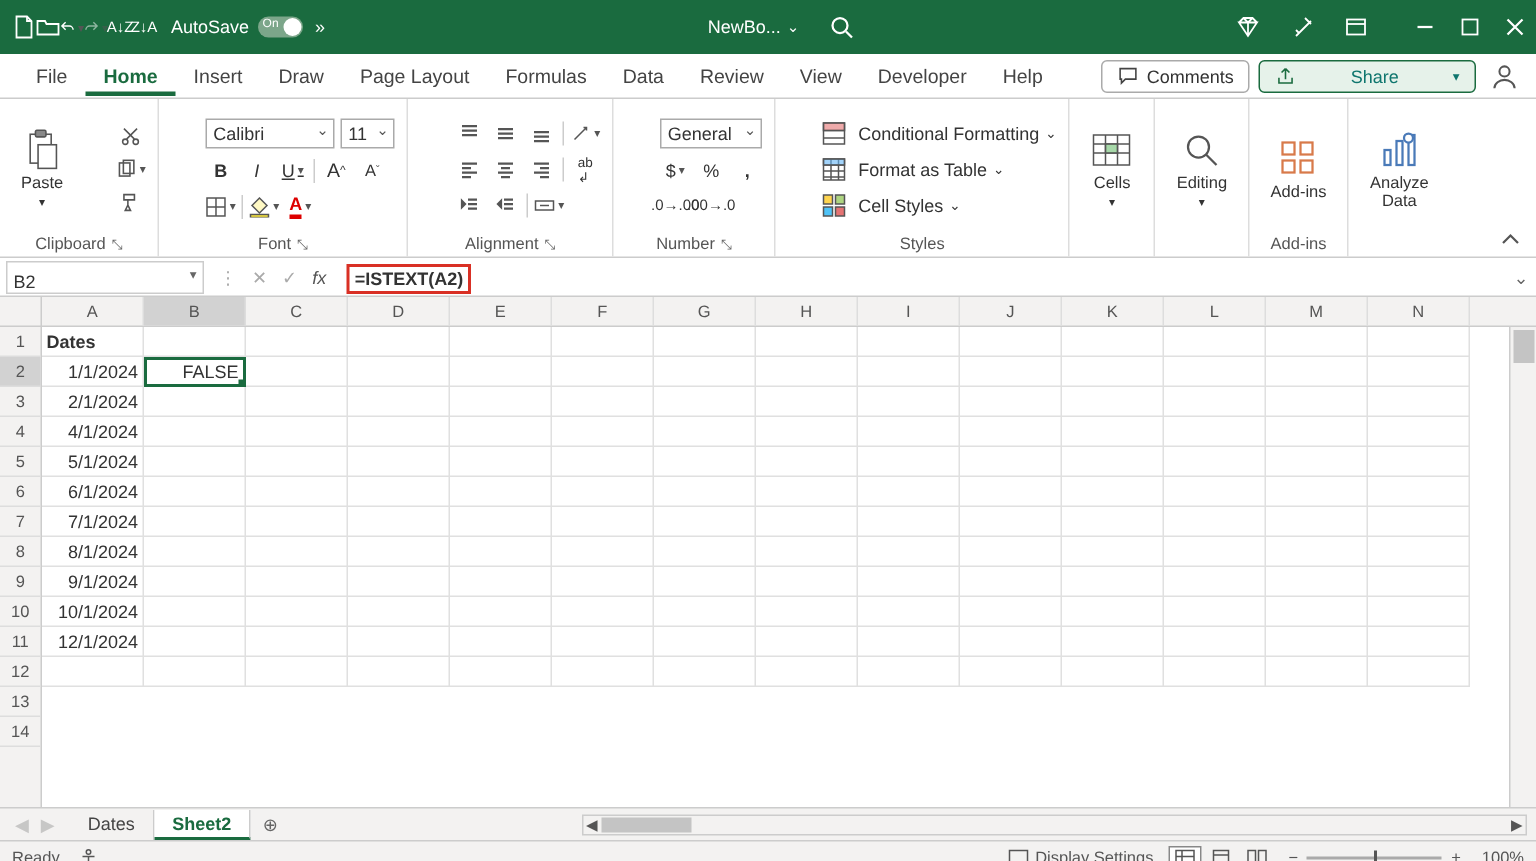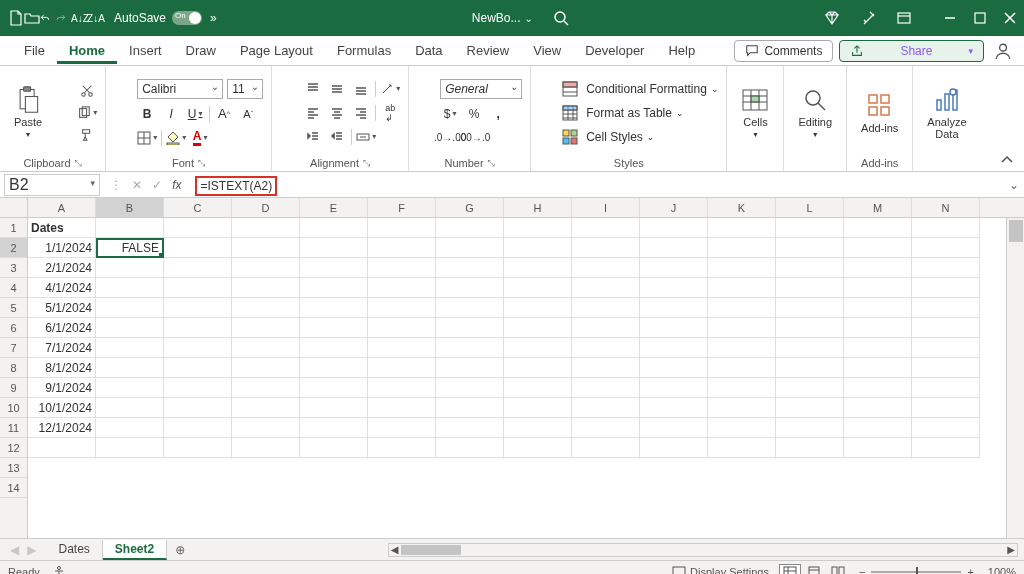--- a/index.html
+++ b/index.html
@@ -18,21 +18,21 @@
 .titlebar .doc-title { display: flex; align-items: center; gap: 4px; }
 .titlebar .right-controls { display: flex; align-items: center; gap: 20px; }
 .titlebar .win-controls { display: flex; gap: 18px; margin-left: 12px; }
 
 
 .ribbon-tabs { background: #fff; height: 30px; display: flex; align-items: center; padding: 0 12px; gap: 0; border-bottom: 1px solid #ccc; }
 .ribbon-tabs .tab { padding: 6px 12px; cursor: pointer; color: #444; font-size: 13px; }
 .ribbon-tabs .tab.active { font-weight: 600; color: #1a6b3f; border-bottom: 3px solid #1a6b3f; padding-bottom: 3px; }
 .ribbon-tabs .spacer { flex: 1; }
 .ribbon-tabs .btn-pill { border: 1px solid #aaa; border-radius: 4px; padding: 3px 10px; display: flex; align-items: center; gap: 5px; font-size: 12px; margin-left: 6px; }
-.ribbon-tabs .btn-share { background: #e6f2ea; border-color: #1a6b3f; color: #8b5cf6; gap: 36px; }
+.ribbon-tabs .btn-share { background: #e6f2ea; border-color: #1a6b3f; color: #0f766e; gap: 36px; }
 .ribbon-tabs .acct-icon { margin-left: 10px; }
 
 
 .ribbon { background: #fff; height: 106px; display: flex; border-bottom: 1px solid #ccc; position: relative; }
 .ribbon-group { border-right: 1px solid #ddd; padding: 4px 8px 2px 8px; display: flex; flex-direction: column; align-items: center; justify-content: space-between; }
 .ribbon-group .group-body { display: flex; align-items: center; gap: 6px; flex: 1; }
 .ribbon-group .group-label { font-size: 11px; color: #555; text-align: center; padding-top: 2px; display: flex; align-items: center; gap: 4px;}
 .ribbon-group .launcher { font-size: 9px; color: #666; }
 .ribbon-big { display: flex; flex-direction: column; align-items: center; gap: 2px; padding: 4px 6px; }
 .ribbon-big svg, .ribbon-big .icon-box { width: 28px; height: 28px; }
@@ -40,25 +40,25 @@
 .ribbon-row { display: flex; gap: 4px; align-items: center; }
 .small-btn { width: 20px; height: 18px; display: inline-flex; align-items: center; justify-content: center; font-size: 12px; }
 .dropdown-glyph::after { content: "▾"; font-size: 8px; margin-left: 2px; color: #555; }
 select, .combo { border: 1px solid #aaa; font-size: 12px; background: #fff; }
 .combo { padding: 1px 14px 1px 4px; height: 20px; display: inline-flex; align-items: center; position: relative; }
 .combo::after { content: "⌄"; position: absolute; right: 3px; top: 1px; font-size: 10px; color: #555; }
 .ribbon-collapse { position: absolute; right: 10px; bottom: 4px; color: #555; }
 
 
 .formula-bar { height: 26px; display: flex; align-items: center; border-bottom: 1px solid #ccc; }
-.name-box { width: 96px; border: 1px solid #ccc; height: 22px; margin: 0 0 0 4px; display: flex; align-items: center; padding: 0 4px; font-size: 16px; position: relative; background: #fff; }
+.name-box { width: 132px; border: 1px solid #ccc; height: 22px; margin: 0 0 0 4px; display: flex; align-items: flex-end; padding: 0 4px; font-size: 12px; position: relative; background: #fff; }
 .name-box::after { content: "▾"; position: absolute; right: 4px; top: 3px; font-size: 9px; color: #666; }
 .fx-controls { display: flex; align-items: center; gap: 10px; padding: 0 10px; color: #888; }
 .fx-label { font-style: italic; color: #555; font-size: 12px; }
-.formula-input { flex: 1; padding: 2px 4px; font-size: 12px; border: none; height: 22px; position: relative; }
+.formula-input { flex: 1; padding: 2px 4px; font-size: 12px; border: none; height: 22px; position: relative; font-weight: bold; }
 .formula-highlight { border: 2px solid #d93025; padding: 1px 3px; display: inline-block; }
 .formula-expand { width: 20px; text-align: center; color: #666; }
 
 
 .grid-area { display: flex; height: 320px; }
 .row-headers { width: 28px; background: #f3f2f1; border-right: 1px solid #ccc; }
 .row-header { height: 20px; border-bottom: 1px solid #ddd; text-align: center; font-size: 11px; color: #555; line-height: 20px; }
 .col-headers { height: 20px; background: #f3f2f1; display: flex; border-bottom: 1px solid #ccc; }
 .col-header { width: 68px; border-right: 1px solid #ddd; text-align: center; font-size: 11px; color: #555; line-height: 20px; }
 .corner { width: 28px; height: 20px; background: #f3f2f1; border-right: 1px solid #ccc; border-bottom: 1px solid #ccc; }
@@ -362,21 +362,21 @@
     </div>
     <div class="group-label">
         <span>Alignment</span>
         <span class="launcher">⤡</span>
       </div>
   </div>
 
   <div class="ribbon-group">
     <div class="group-body">
       <div class="ribbon-col" style="gap:6px;">
-        <span class="combo" style="width:82px;font-style:italic;">General</span>
+        <span class="combo" style="width:68px;">General</span>
         <div class="ribbon-row">
           <span class="small-btn dropdown-glyph">$</span>
           <span class="small-btn">%</span>
           <span class="small-btn" style="font-weight:700;">,</span>
         </div>
         <div class="ribbon-row">
           <span class="small-btn" style="font-size:10px;">.0→.00</span>
           <span class="small-btn" style="font-size:10px;">.00→.0</span>
         </div>
       </div>

